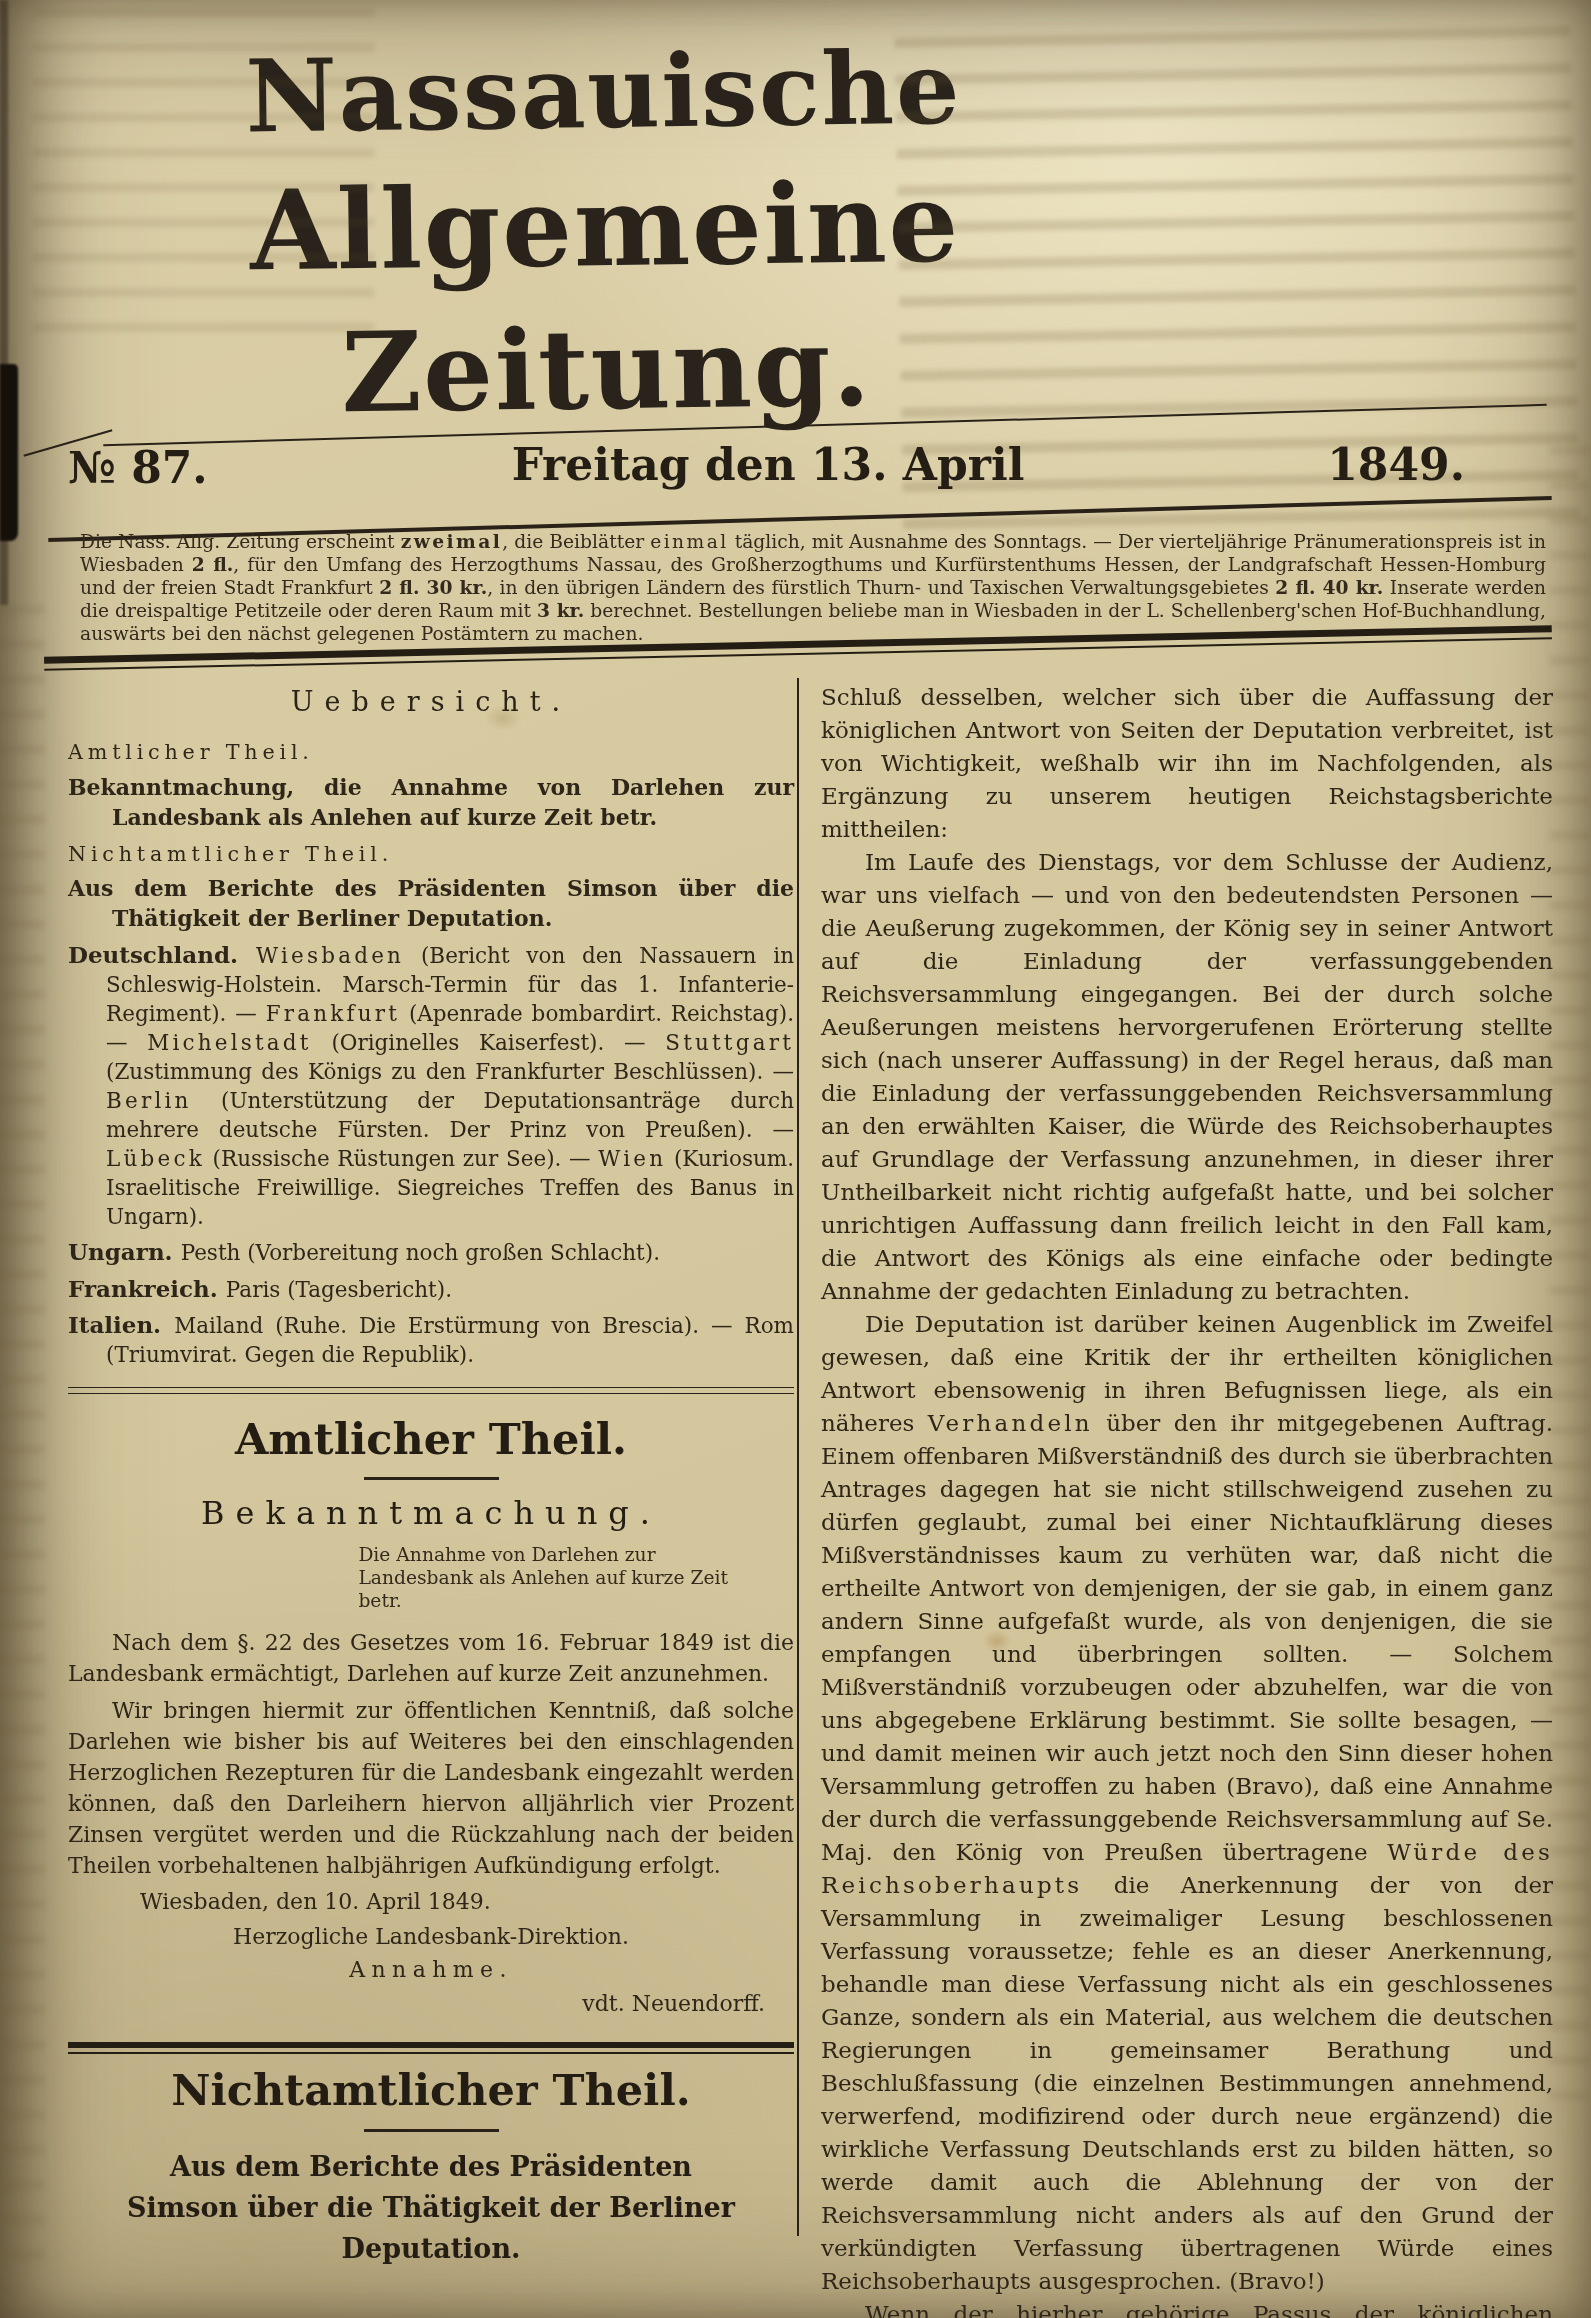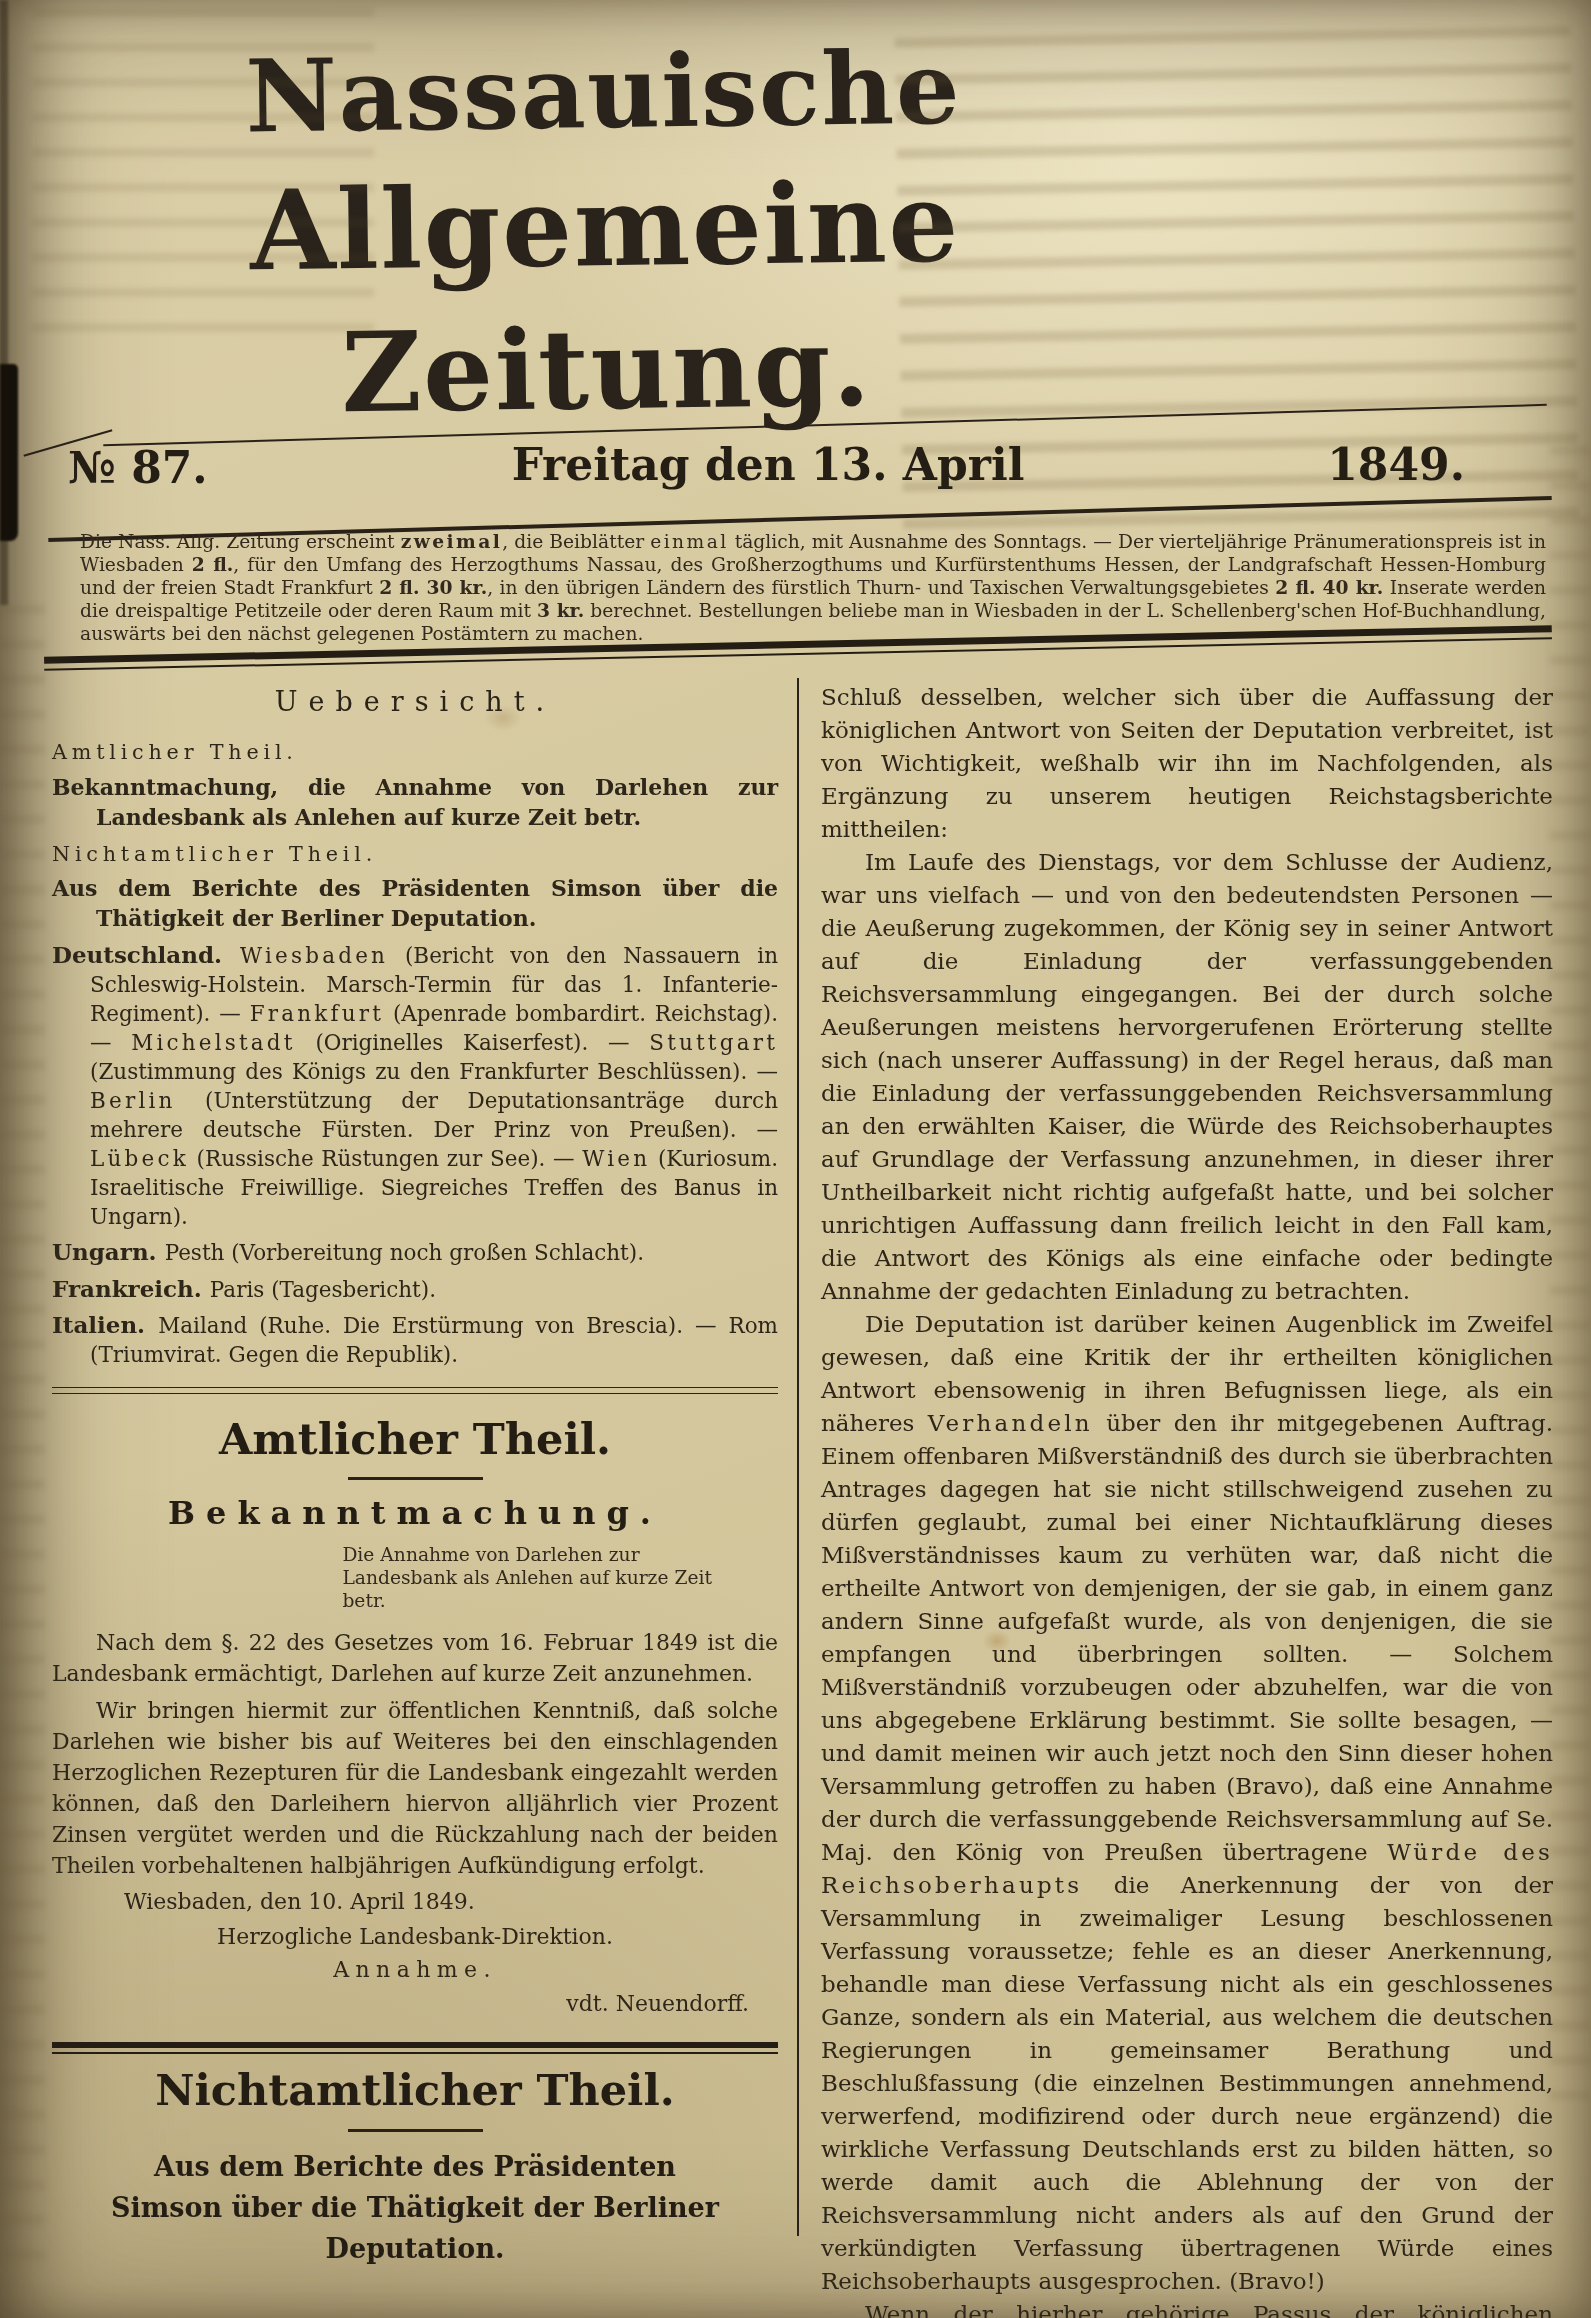--- a/index.html
+++ b/index.html
@@ -44,21 +44,21 @@
 
   .imprint{position:absolute; left:80px; top:530px; width:1466px; z-index:3; margin:0;
     font-size:18.7px; line-height:23px; text-align:justify; color:#332a1d;}
   .imprint span.b{font-weight:bold;}
   .imprint span.sp{letter-spacing:2.4px;}
   .imprint span.bsp{font-weight:bold; letter-spacing:2.4px;}
 
   
   .divider{position:absolute; left:797px; top:678px; width:2.4px; height:1558px; background:#29221a; z-index:3;}
   .col{position:absolute; top:681px; z-index:3;}
-  .col-left{left:52px; width:726px;}
+  .col-left{left:68px; width:726px;}
   .col-right{left:821px; width:732px;}
 
   .body-p{margin:0; font-size:22px; line-height:31px; text-align:justify; color:#2e2619;}
   .col-right .body-p{font-size:23px; line-height:33px;}
   .ind{text-indent:44px;}
   span.sp{letter-spacing:3.2px;}
   span.b{font-weight:bold;}
   span.bsp{font-weight:bold; letter-spacing:3.2px;}
 
   .ov-heading{margin:4.8px 0 20.7px 0; text-align:center; font-weight:normal; font-size:27px; letter-spacing:11px; color:#2a2318;}
@@ -67,21 +67,21 @@
   .ov-entry{margin:0 0 6.4px 0; font-size:21.5px; line-height:29px; padding-left:38px; text-indent:-38px; text-align:justify;}
   .ov-entry .b{font-size:23px;}
 
   .rule-double-thin{border-top:1.6px solid #2a2218; border-bottom:1.6px solid #2a2218; height:5.6px; margin:17.5px 0 20.7px 0;}
   .rule-heavy{margin:20.7px 0 0 0;}
   .rule-heavy .a{height:6.4px; background:#241d13;}
   .rule-heavy .b{height:1.6px; background:#241d13; margin-top:4px;}
   .rule-short{width:135px; height:3.2px; background:#2a2218; margin:12.7px auto 14.3px auto;}
 
   .section-heading{margin:12.7px 0 0 0; text-align:center; font-size:43px; line-height:1.15; font-weight:bold; color:#241d14;}
-  .notice-heading{margin:4.8px 0 11px 0; text-align:center; font-size:32px; font-weight:bold; letter-spacing:11px; color:#241d14;}
+  .notice-heading{margin:4.8px 0 11px 0; text-align:center; font-size:32px; font-weight:normal; letter-spacing:11px; color:#241d14;}
   .notice-subject{margin:0 0 14.3px 40%; width:56%; font-size:18.7px; line-height:23px; color:#332a1d;}
   .p-gap{margin-bottom:6.4px;}
   .notice-dateline{text-indent:72px; margin-top:4.8px;}
   .sig-org{margin:3.2px 0 0 0; text-align:center; font-size:22px; line-height:33px;}
   .sig-name{margin:0; text-align:center; font-size:22px; line-height:33px; letter-spacing:6.4px;}
   .sig-count{margin:0; text-align:right; padding-right:29px; font-size:22px; line-height:35px;}
 
   .article-title{margin:3.2px auto 0 auto; max-width:621px; text-align:center; font-size:27px; line-height:41px; font-weight:bold; color:#241d14;}
 </style>
 </head>

